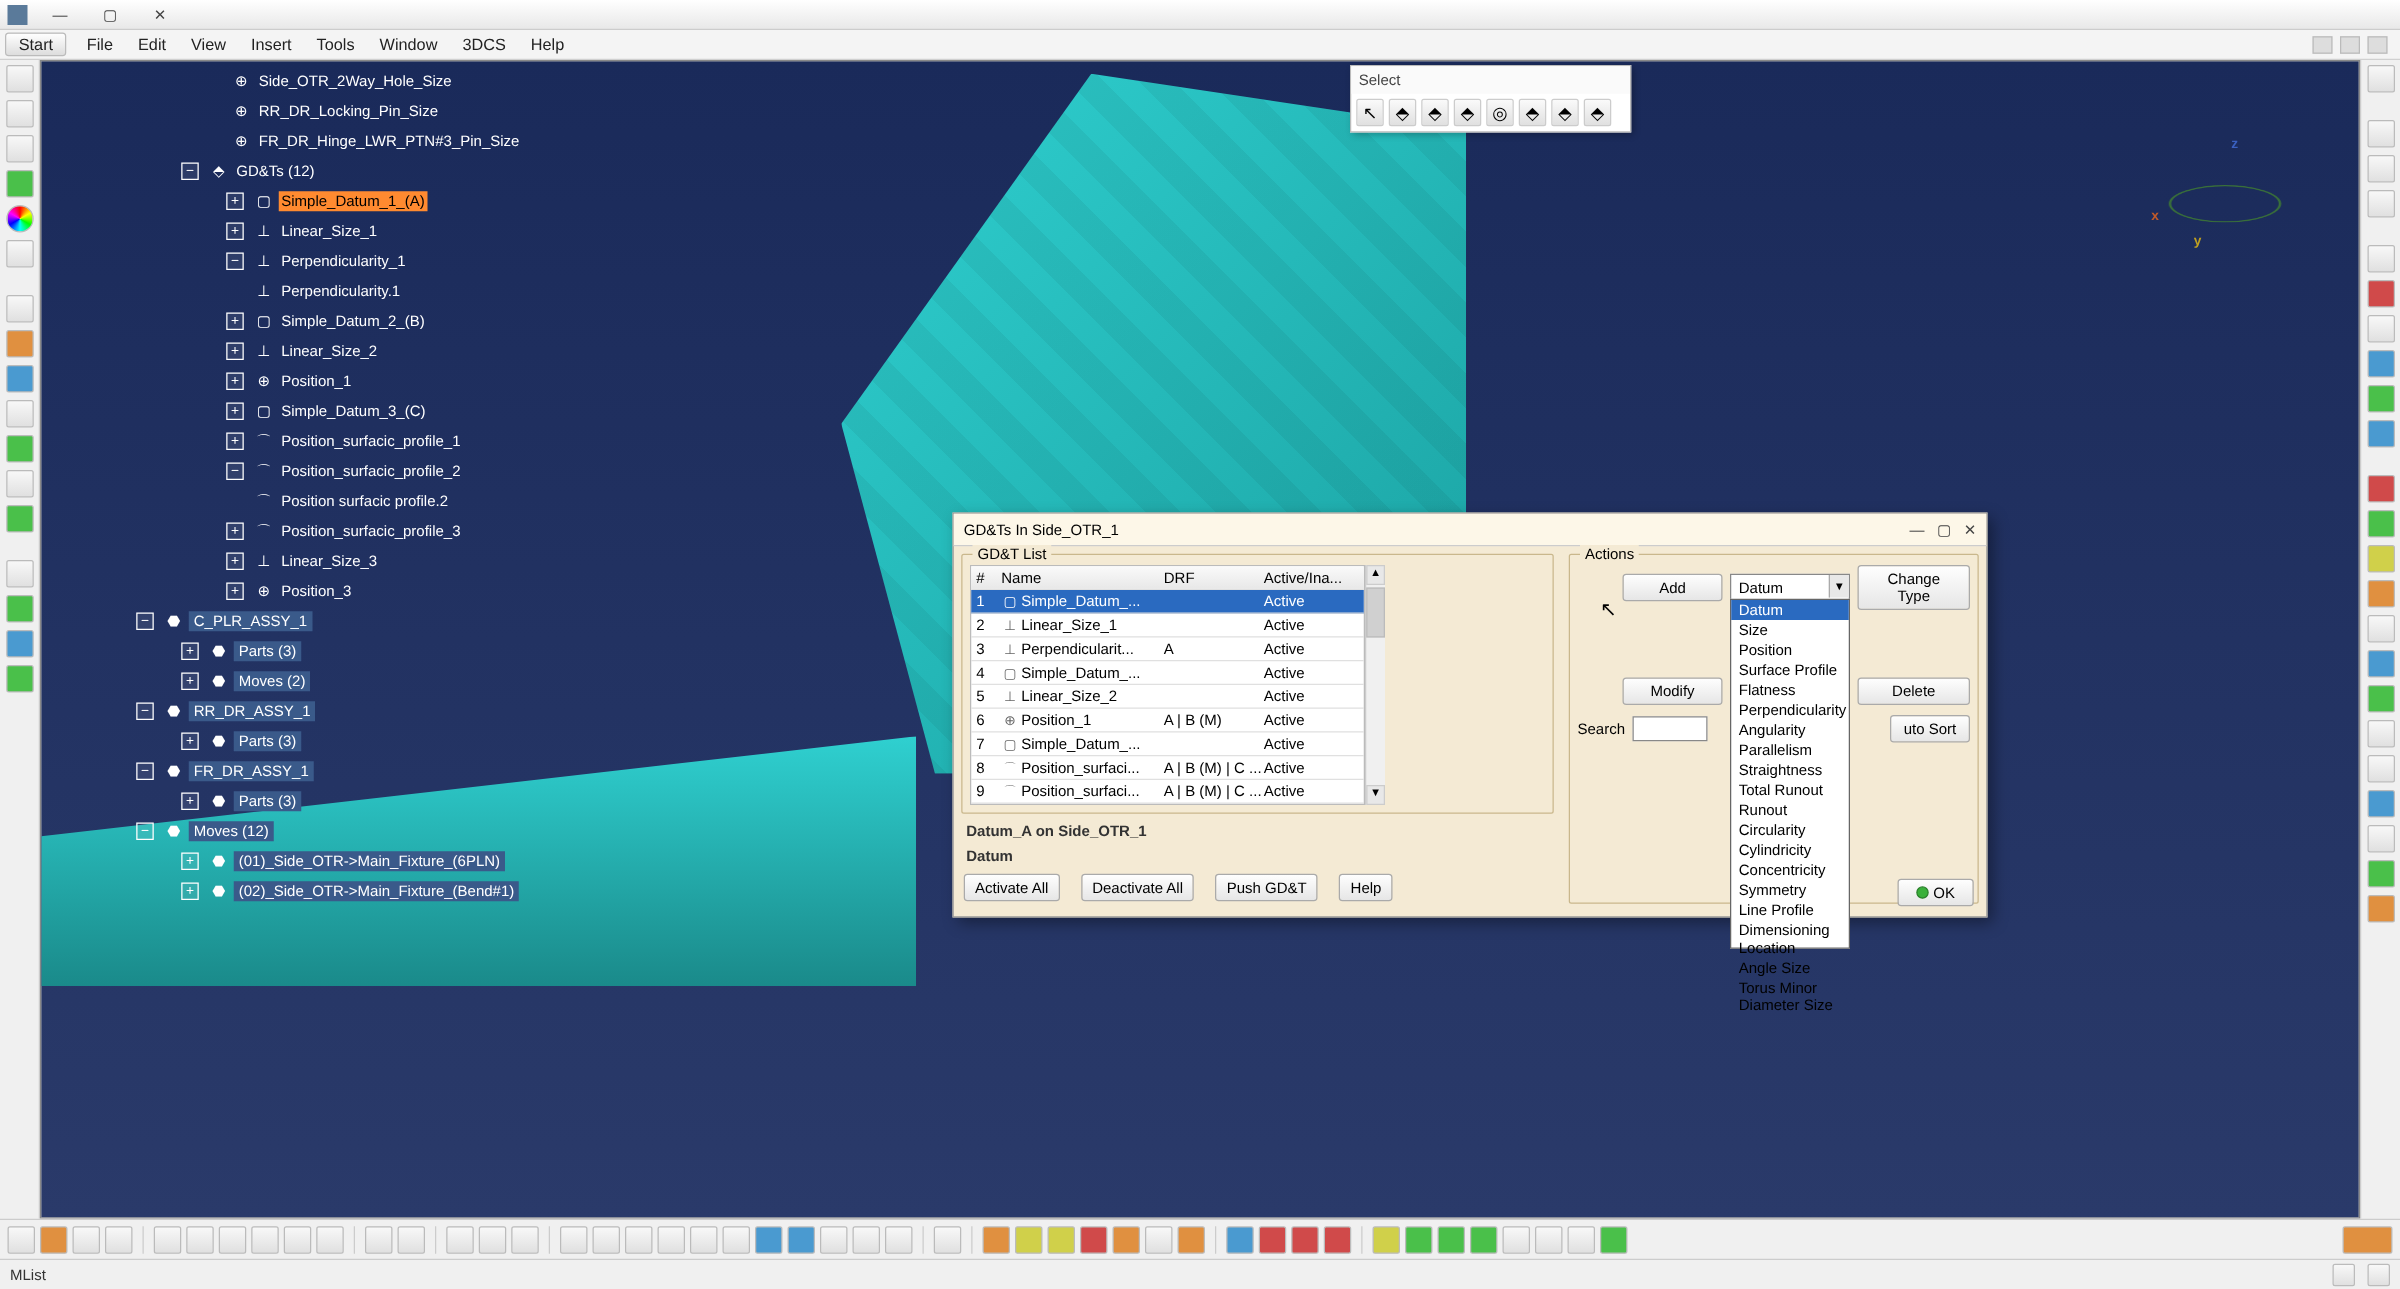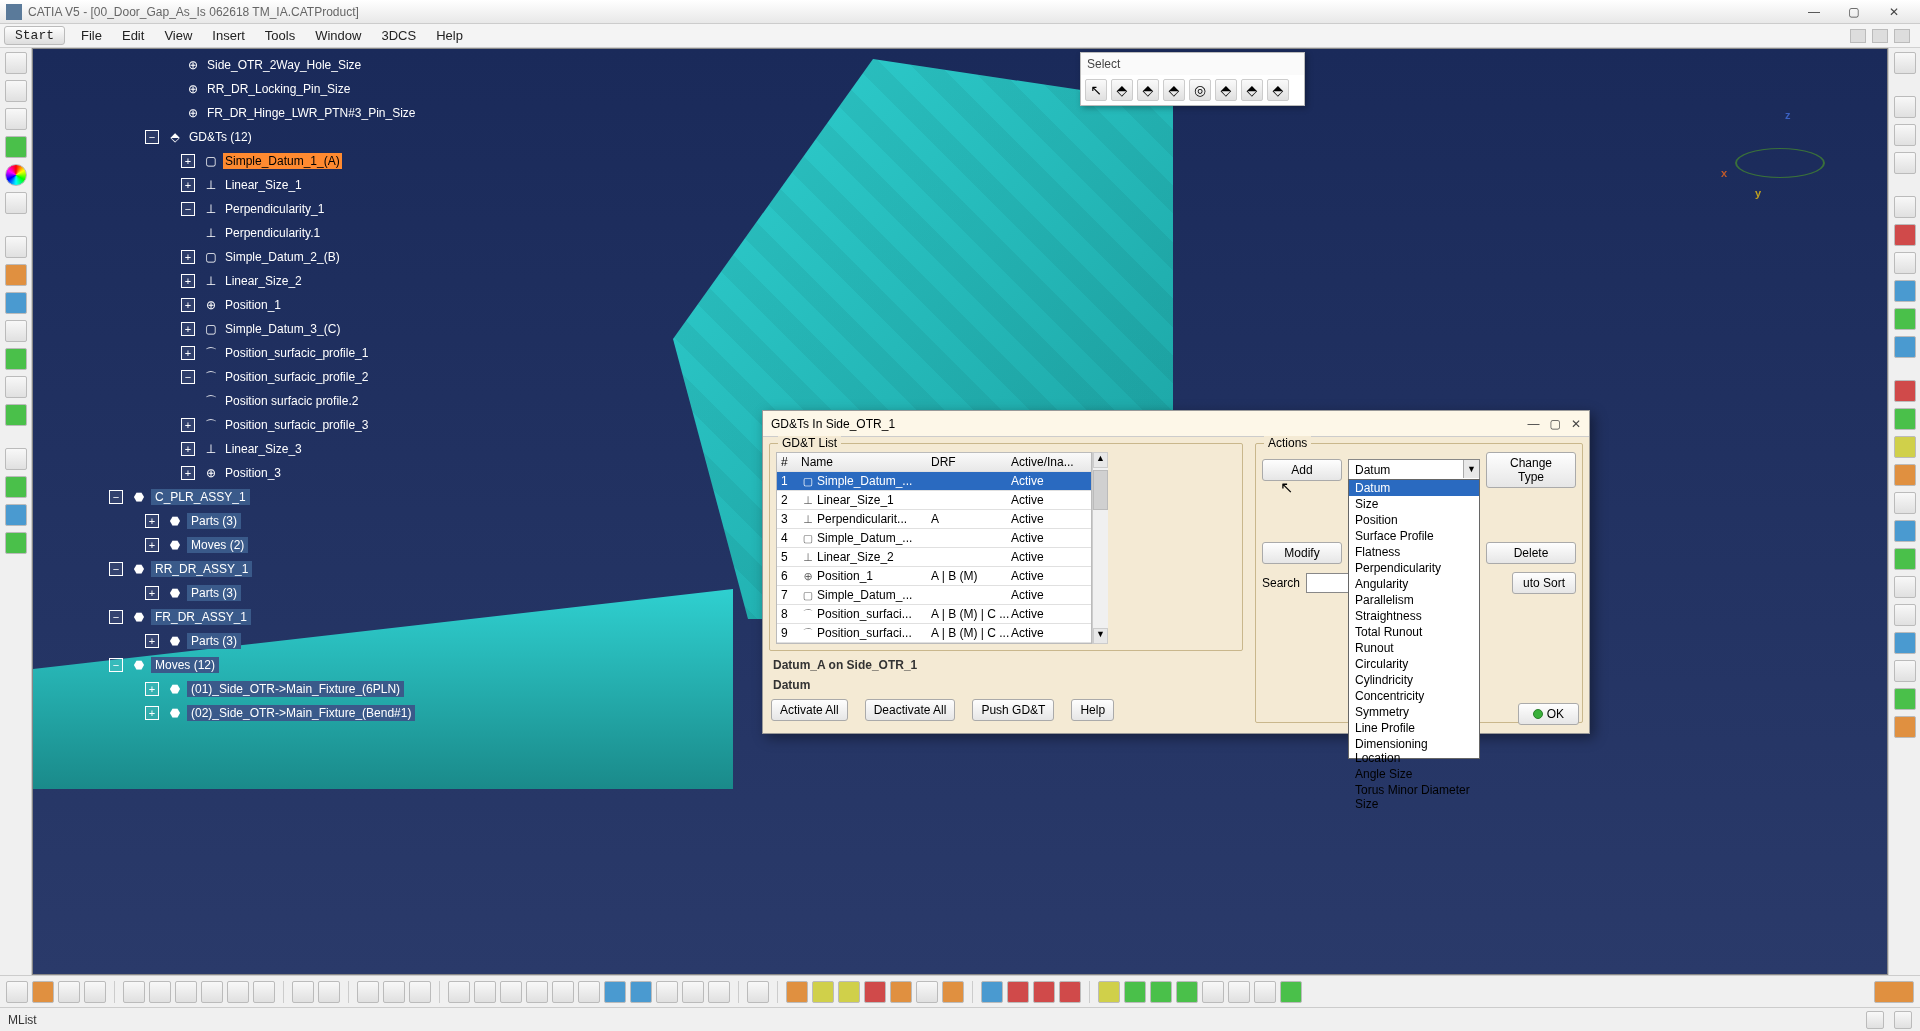--- a/index.html
+++ b/index.html
@@ -5,21 +5,21 @@
 * { box-sizing: border-box; margin: 0; padding: 0; font-family: 'Segoe UI', Tahoma, sans-serif; font-size: 12px; }
 body { background: #f0f0f0; overflow: hidden; width: 1920px; height: 1031px; position: relative; }
 
 .titlebar { height: 24px; background: linear-gradient(#fff,#e8e8e8); border-bottom: 1px solid #ccc; display: flex; align-items: center; padding: 0 6px; }
 .titlebar .app-icon { width: 16px; height: 16px; background: #5a7a9a; margin-right: 6px; }
 .titlebar .title { color: #666; font-size: 12px; flex: 1; }
 .titlebar .btn { width: 40px; height: 22px; display: flex; align-items: center; justify-content: center; color: #444; }
 
 .menubar { height: 24px; background: #f4f4f4; border-bottom: 1px solid #d0d0d0; display: flex; align-items: center; padding: 0 4px; }
 .menubar .menu-item { padding: 2px 10px; font-size: 13px; color: #222; }
-.menubar .start { background: linear-gradient(#fefefe,#ddd); border: 1px solid #bbb; border-radius: 3px; padding: 1px 10px; margin-right: 6px; font-family: Liberation Mono, monospace; }
+.menubar .start { background: linear-gradient(#fefefe,#ddd); border: 1px solid #bbb; border-radius: 3px; padding: 1px 10px; margin-right: 6px; }
 .menubar .right-controls { margin-left: auto; display: flex; gap: 6px; padding-right: 6px;}
 .menubar .right-controls .rc { width: 16px; height: 14px; background: #ddd; border: 1px solid #bbb; }
 
 .viewport { position: absolute; top: 48px; left: 32px; right: 32px; bottom: 56px; background: linear-gradient(#1a2a5a,#2a3a6a); border: 1px solid #888; overflow: hidden; }
 .left-toolbar { position: absolute; top: 48px; left: 0; width: 32px; bottom: 56px; background: #f0f0f0; border-right: 1px solid #ccc; display: flex; flex-direction: column; align-items: center; padding-top: 4px; gap: 6px; }
 .right-toolbar { position: absolute; top: 48px; right: 0; width: 32px; bottom: 56px; background: #f0f0f0; border-left: 1px solid #ccc; display: flex; flex-direction: column; align-items: center; padding-top: 4px; gap: 6px; }
 .tb-icon { width: 22px; height: 22px; background: linear-gradient(#f8f8f8,#e0e0e0); border: 1px solid #bbb; border-radius: 2px; }
 .tb-icon.blue { background: #4a9ad0; }
 .tb-icon.green { background: #4ac04a; }
 .tb-icon.red { background: #d04a4a; }
@@ -83,42 +83,41 @@
 .tr.sel .ic2 { color: #fff; }
 .scroll { width: 16px; background: #f0f0f0; border-left: 1px solid #ccc; display: flex; flex-direction: column;}
 .scroll .sbtn { height: 16px; background: #e8e8e8; border: 1px solid #ccc; font-size: 9px; text-align: center;}
 .scroll .thumb { flex: 0 0 40px; background: #d0d0d0; border: 1px solid #bbb; margin-top: 2px;}
 
 .info-line { padding: 3px 4px; font-size: 12px; color: #333; font-weight: bold; }
 .btn-row { display: flex; gap: 17px; padding: 4px 2px; }
 .wbtn { background: linear-gradient(#fefefe,#e6e6e6); border: 1px solid #aaa; border-radius: 3px; padding: 3px 10px; font-size: 12px; }
 .wbtn.small { padding: 3px 8px; }
 
-.actions-grid { display: grid; grid-template-columns: 80px 1fr 90px; gap: 6px; align-items: center; margin-bottom: 8px;}
+.actions-grid { display: grid; grid-template-columns: 80px 1fr 90px; gap: 6px; align-items: center; margin-bottom: 8px; margin-left: 36px;}
 .dd { position: relative; }
 .dd-input { width: 100%; background: #fff; border: 1px solid #888; padding: 3px 16px 3px 6px; font-size: 12px; }
 .dd-arrow { position: absolute; right: 1px; top: 1px; width: 16px; height: 18px; background: #e8e8e8; border-left: 1px solid #aaa; display: flex; align-items: center; justify-content: center; font-size: 9px; }
 .dd-list { position: absolute; top: 20px; left: 0; right: 0; background: #fff; border: 1px solid #666; z-index: 100; max-height: 280px; }
 .dd-list .opt { padding: 1px 6px; font-size: 12px; }
 .dd-list .opt.sel { background: #2a6ac0; color: #fff; }
 .search-row { display: flex; align-items: center; gap: 6px; }
 .search-row input { width: 60px; background: #fff; border: 1px solid #888; padding: 2px 4px; }
 
 .ok-btn { position: absolute; right: 10px; bottom: 8px; background: linear-gradient(#fefefe,#e6e6e6); border: 1px solid #aaa; border-radius: 3px; padding: 3px 14px; font-size: 12px; display: flex; align-items: center; gap: 4px;}
 .ok-btn .dot{width:10px;height:10px;background:#3ab03a;border-radius:50%;border:1px solid #2a802a;}
 
 .sep { width: 1px; height: 22px; background: #ccc; margin: 0 4px; }
 .cursor { position: absolute; left: 1280px; top: 478px; font-size: 16px; z-index: 200; pointer-events: none;}
 </style>
 </head>
 <body>
 
 <div class="titlebar">
   <div class="app-icon"></div>
-  <div class="title">CATIA V5 - [00_Door_Gap_As_Is 062618 TM_IA.CATProduct]</div>
   <div class="btn">—</div>
   <div class="btn">▢</div>
   <div class="btn">✕</div>
 </div>
 
 <div class="menubar">
   <div class="menu-item start">Start</div>
   <div class="menu-item">File</div>
   <div class="menu-item">Edit</div>
   <div class="menu-item">View</div>

